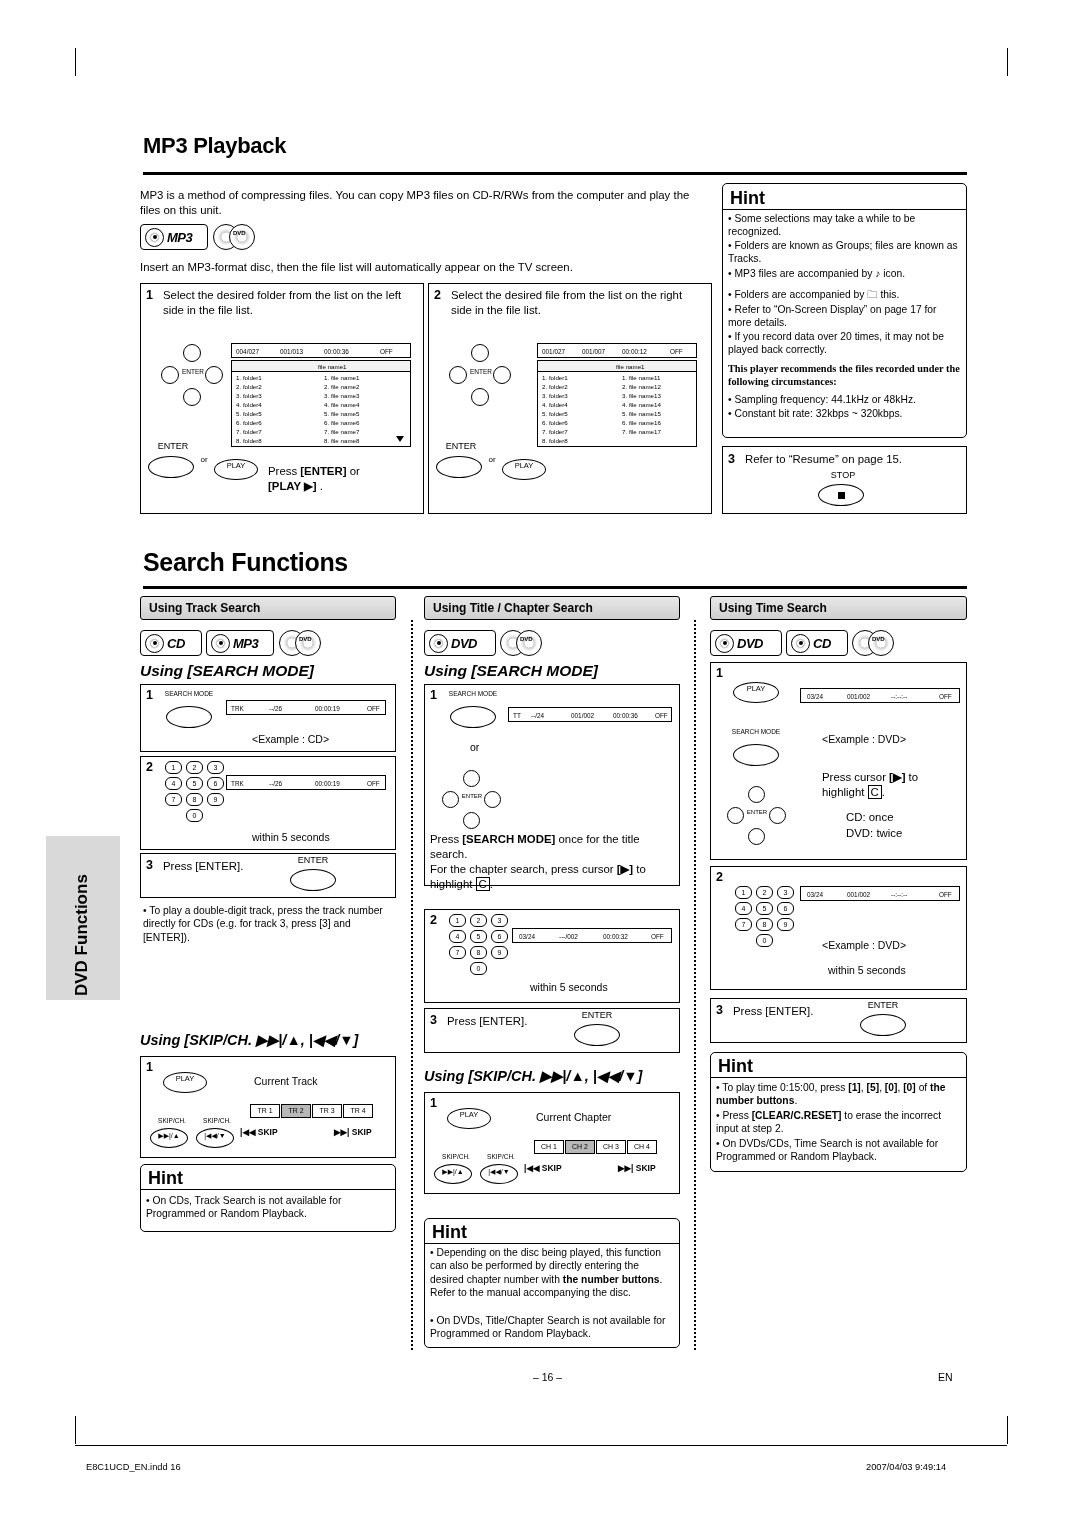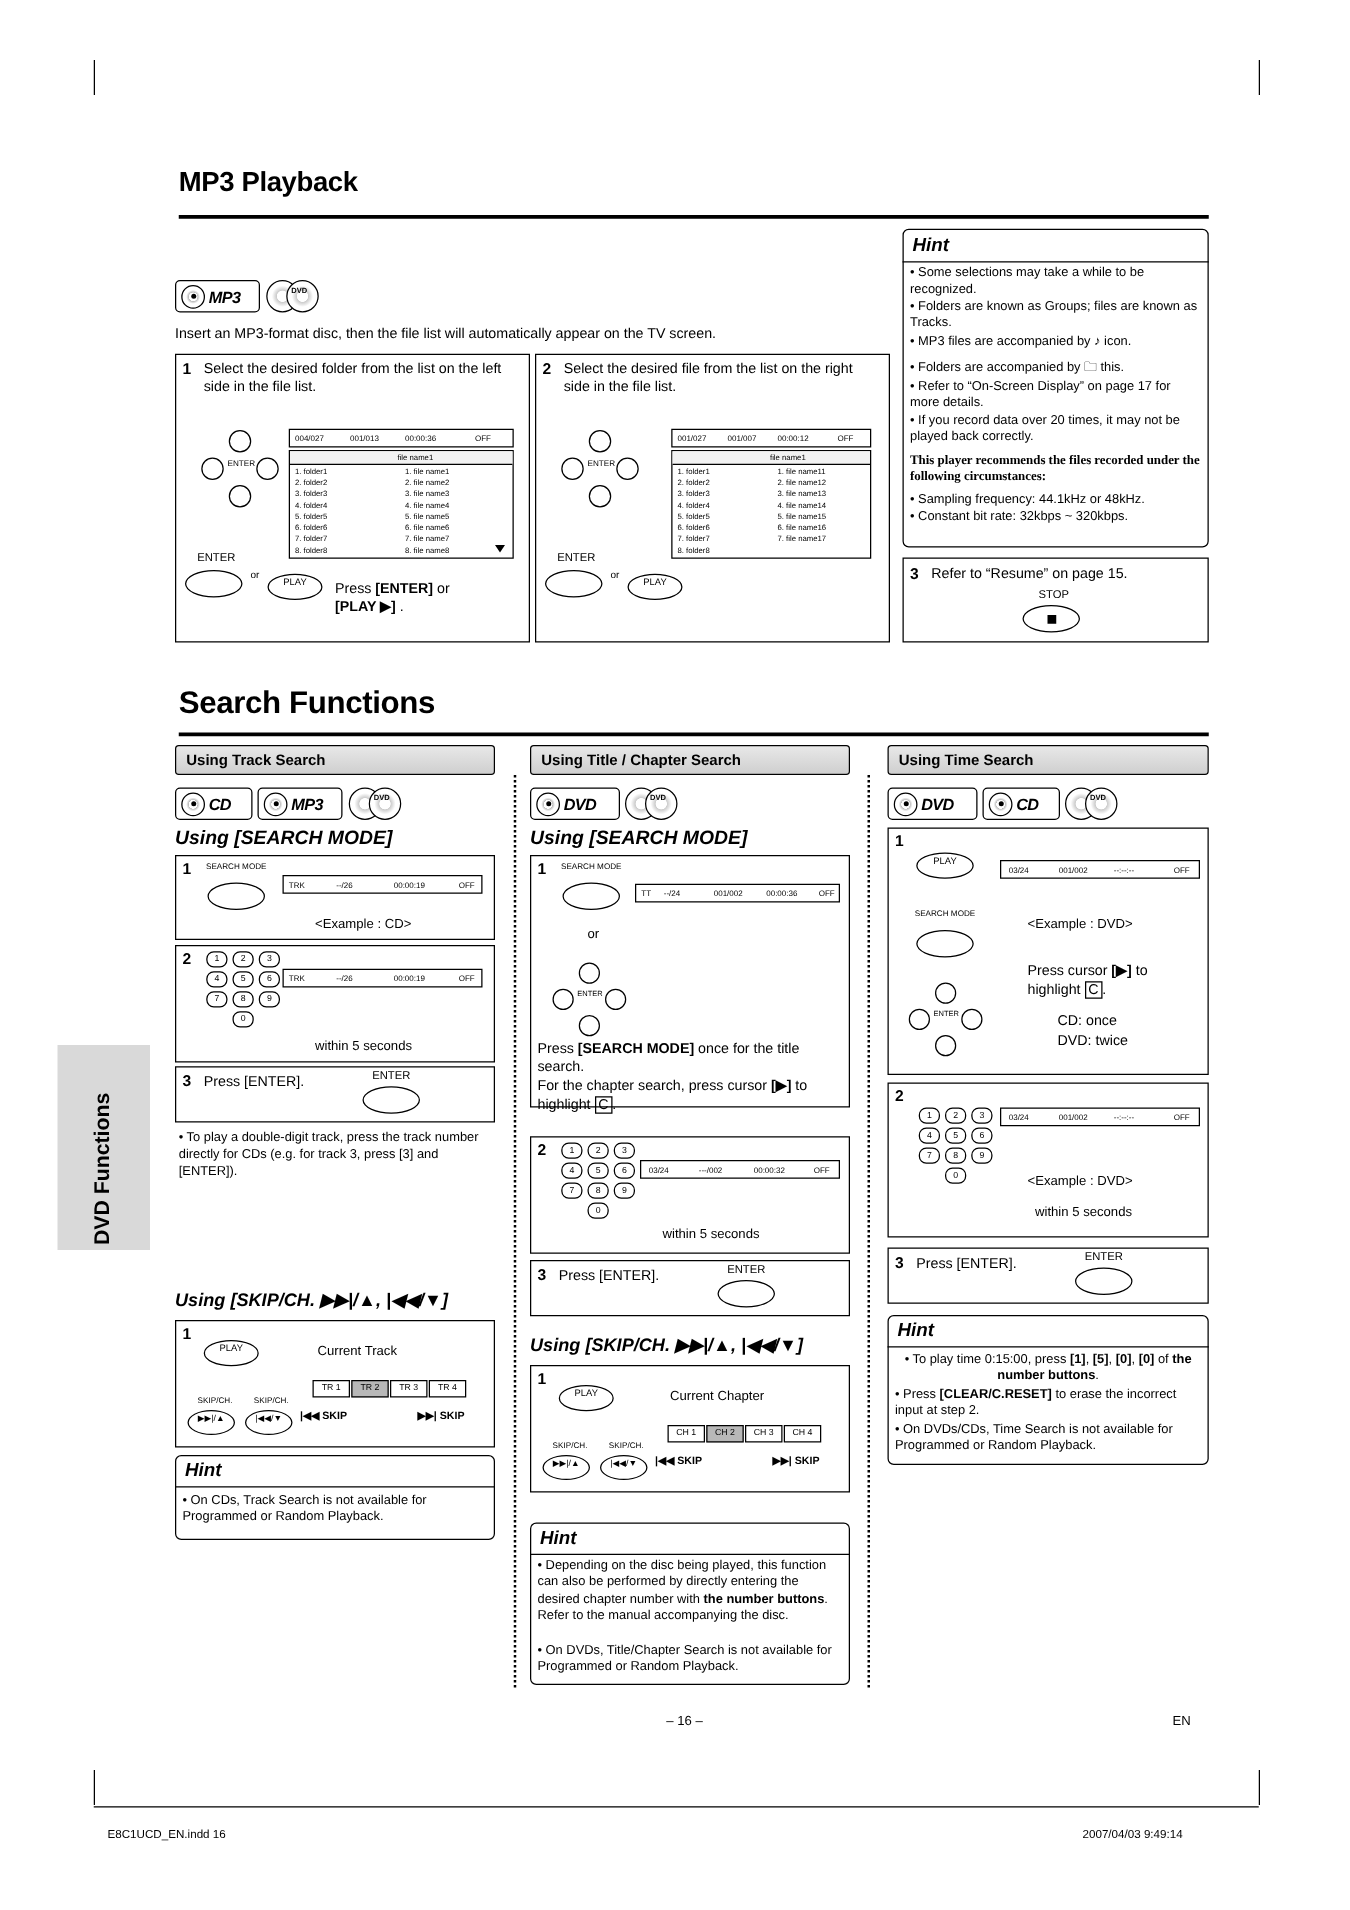--- a/index.html
+++ b/index.html
@@ -20,21 +20,21 @@
   
   .h1{position:absolute;font-size:22px;font-weight:bold;letter-spacing:-0.3px;}
   .rule{position:absolute;background:#000;}
 
   .txt{position:absolute;font-size:11.4px;line-height:14.5px;}
   .b{font-weight:bold;}
 
   .box{position:absolute;border:1px solid #000;box-sizing:border-box;}
 
   .hintbox{position:absolute;border:1px solid #000;border-radius:5px;box-sizing:border-box;background:#fff;}
-  .hint-title{position:absolute;font-style:italic;font-weight:bold;font-size:15px;}
+  .hint-title{position:absolute;font-weight:bold;font-size:18px;}
   .bullet{position:absolute;font-size:10.3px;line-height:13.4px;}
 
   .stepnum{position:absolute;font-size:12.5px;font-weight:bold;}
 
   .secthead{position:absolute;box-sizing:border-box;border:1px solid #000;border-radius:3px;
             background:linear-gradient(to bottom,#e8e8e8,#cfcfcf);}
   .secthead span{position:absolute;left:8px;top:4px;font-size:12px;font-weight:bold;}
 
   .logo{position:absolute;box-sizing:border-box;border:1.2px solid #000;border-radius:4px;
         background:#fff;display:flex;align-items:center;}
@@ -88,20 +88,21 @@
 <div class="page">
 
   <div class="crop cm-tl-v"></div>
   <div class="crop cm-tr-v"></div>
   <div class="crop cm-bl-v"></div>
   <div class="crop cm-br-v"></div>
 
   <div class="h1" style="left:143px;top:133px;">MP3 Playback</div>
   <div class="rule" style="left:143px;top:172px;width:824px;height:2.5px;"></div>
 
+  <div class="txt" style="left:140px;top:188px;width:572px;">MP3 is a method of compressing files. You can copy MP3 files on CD-R/RWs from the computer and play the files on this unit.</div>
 
   <div class="logo" style="left:140px;top:224px;width:68px;height:26px;">
     <div class="disc"></div>
     <div class="lbl">MP3</div>
   </div>
   <div class="dvdicon" style="left:213px;top:222px;">
     <div class="d1"></div>
       <div class="d2"></div>
       <div class="t">DVD</div>
   </div>
@@ -468,21 +469,21 @@
 
   <div class="box" style="left:710px;top:998px;width:257px;height:45px;"></div>
   <div class="stepnum" style="left:716px;top:1003px;">3</div>
   <div class="txt" style="left:733px;top:1004px;">Press [ENTER].</div>
   <div class="minilabel" style="left:858px;top:1002px;width:50px;font-size:9px;">ENTER</div>
   <div class="btnoval" style="left:860px;top:1014px;width:46px;height:22px;"></div>
 
   <div class="hintbox" style="left:710px;top:1052px;width:257px;height:120px;"></div>
   <div class="hint-title" style="left:718px;top:1056px;">Hint</div>
   <div class="rule" style="left:710px;top:1077px;width:257px;height:1px;"></div>
-  <div class="bullet" style="left:716px;top:1081px;width:245px;text-align:center;">• To play time 0:15:00, press <span class="b">[1]</span>, <span class="b">[5]</span>, <span class="b">[0]</span>, <span class="b">[0]</span> of <span class="b">the number buttons</span>.</div>
+  <div class="bullet" style="left:716px;top:1081px;width:245px;">• To play time 0:15:00, press <span class="b">[1]</span>, <span class="b">[5]</span>, <span class="b">[0]</span>, <span class="b">[0]</span> of <span class="b">the number buttons</span>.</div>
   <div class="bullet" style="left:716px;top:1109px;width:245px;">• Press <span class="b">[CLEAR/C.RESET]</span> to erase the incorrect input at step 2.</div>
   <div class="bullet" style="left:716px;top:1137px;width:245px;">• <span>On DVDs/CDs, Time Search is not available for Programmed or Random Playback.</span></div>
 
   <div class="footer" style="left:533px;top:1371px;">– 16 –</div>
   <div class="footer" style="left:938px;top:1371px;">EN</div>
   <div class="rule" style="left:75px;top:1445px;width:932px;height:1px;"></div>
   <div class="smallcap" style="left:86px;top:1462px;">E8C1UCD_EN.indd   16</div>
   <div class="smallcap" style="left:866px;top:1462px;">2007/04/03   9:49:14</div>
 
 </div>

